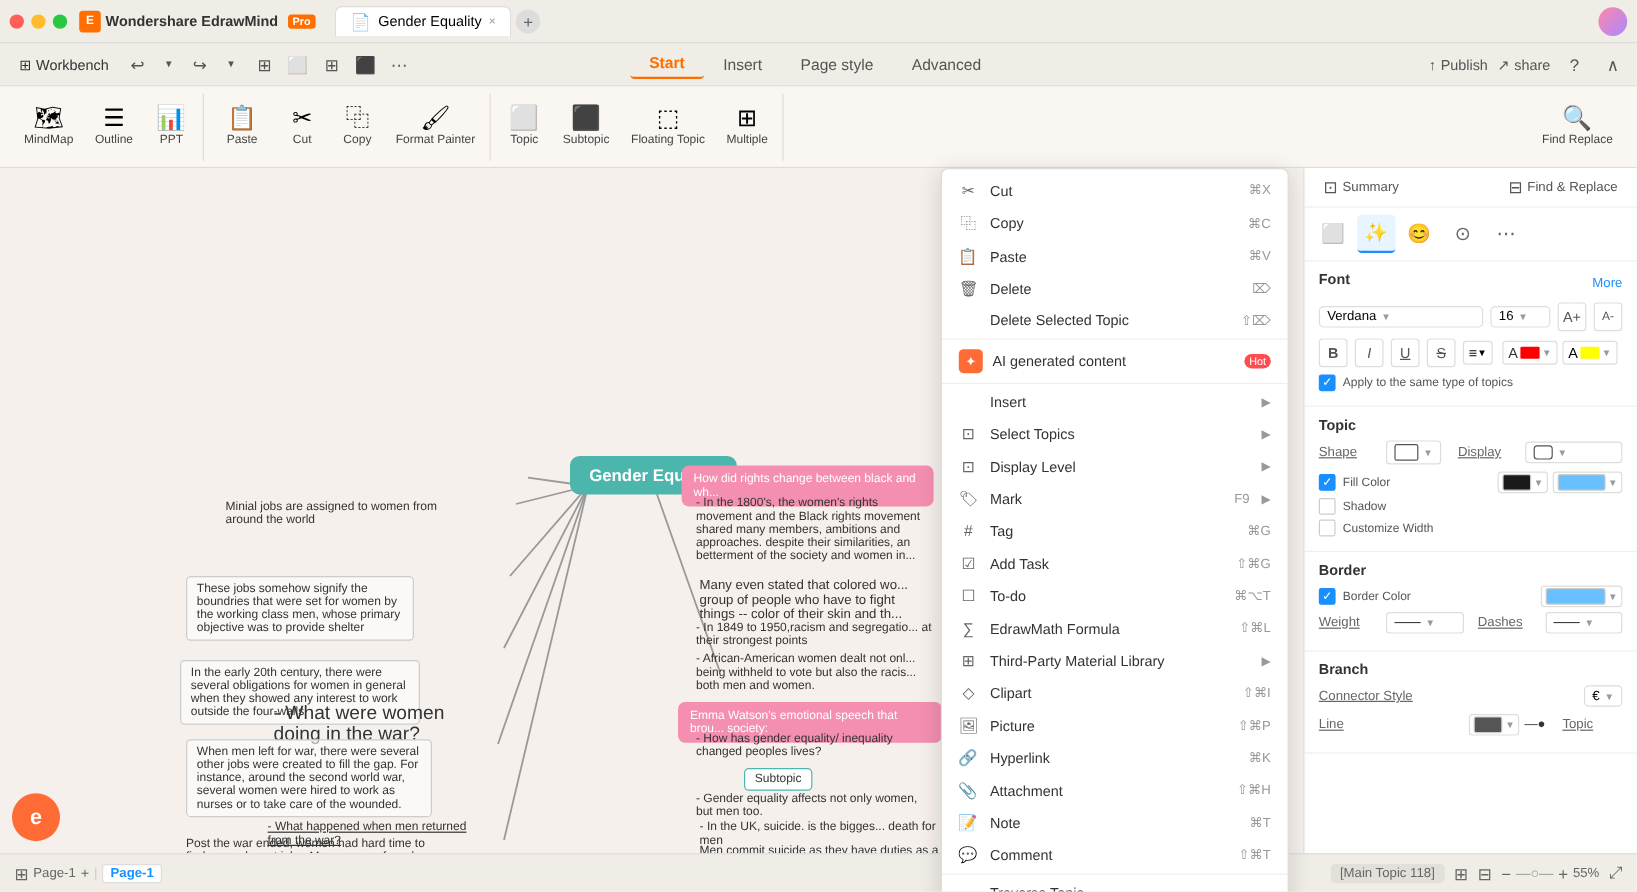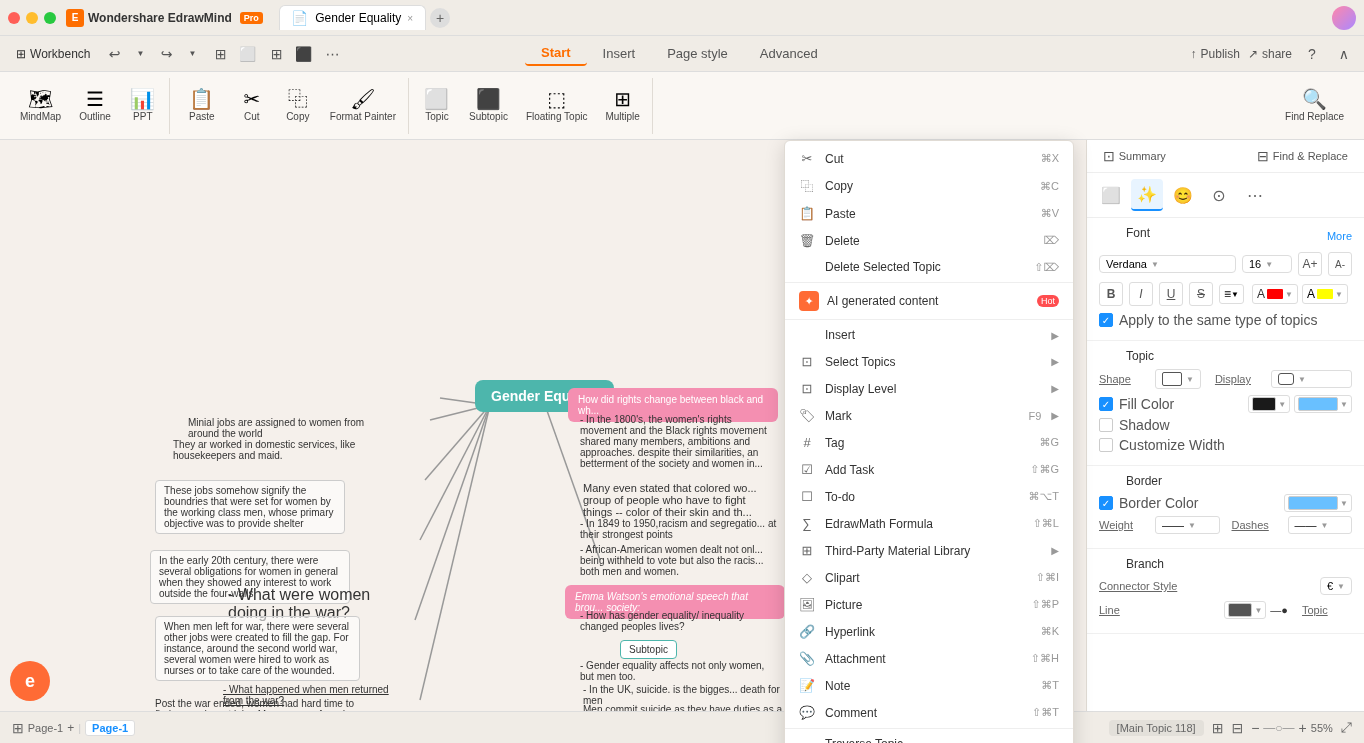--- a/index.html
+++ b/index.html
@@ -105,36 +105,36 @@
     .rp-findrep { display: flex; align-items: center; gap: 4px; font-size: 11px; color: #555; padding: 4px 8px; cursor: pointer; }
 
     .rp-icons-row {
       display: flex; align-items: center; padding: 6px 8px; border-bottom: 1px solid #eee; gap: 4px;
     }
     .rp-icon-btn { width: 32px; height: 32px; display: flex; align-items: center; justify-content: center; border-radius: 4px; cursor: pointer; font-size: 16px; color: #666; }
     .rp-icon-btn.active { background: #e8f4ff; color: #1890ff; border-bottom: 2px solid #1890ff; }
 
     
     .rp-section { padding: 8px 12px; border-bottom: 1px solid #f0f0f0; }
-    .rp-section-title { font-size: 12px; font-weight: 400; color: #333; margin-bottom: 6px; margin-left: 27px; }
+    .rp-section-title { font-size: 12px; font-weight: 700; color: #333; margin-bottom: 6px; }
     .rp-row { display: flex; align-items: center; gap: 6px; margin-bottom: 6px; }
     .rp-label { font-size: 11px; color: #666; min-width: 50px; text-decoration: underline; }
     .rp-select { display: flex; align-items: center; gap: 4px; border: 1px solid #ddd; border-radius: 4px; padding: 2px 6px; font-size: 11px; cursor: pointer; background: #fff; }
     .rp-select-arrow { font-size: 8px; color: #999; }
     .font-action-btn { width: 24px; height: 24px; display: flex; align-items: center; justify-content: center; border: 1px solid #ddd; border-radius: 3px; font-size: 12px; cursor: pointer; color: #555; }
     .font-action-btn.bold { font-weight: bold; }
     .font-action-btn.italic { font-style: italic; }
     .font-action-btn.underline { text-decoration: underline; }
     .font-action-btn.strike { text-decoration: line-through; }
 
     .checkbox-row { display: flex; align-items: center; gap: 6px; margin-bottom: 4px; }
     .checkbox { width: 14px; height: 14px; border: 1px solid #1890ff; border-radius: 2px; background: #1890ff; display: flex; align-items: center; justify-content: center; cursor: pointer; flex-shrink: 0; }
     .checkbox.unchecked { background: #fff; border-color: #ccc; }
     .checkbox-check { color: white; font-size: 10px; }
-    .checkbox-label { font-size: 14px; color: #555; }
+    .checkbox-label { font-size: 10px; color: #555; }
 
     .color-swatch { width: 24px; height: 14px; border-radius: 2px; border: 1px solid #ccc; }
     .color-btn { display: flex; align-items: center; gap: 2px; border: 1px solid #ddd; border-radius: 3px; padding: 1px 3px; cursor: pointer; }
     .color-btn-arrow { font-size: 8px; color: #999; }
 
     .shape-select { display: flex; align-items: center; border: 1px solid #ddd; border-radius: 3px; padding: 2px 6px; cursor: pointer; font-size: 11px; gap: 4px; }
     .corner-select { display: flex; align-items: center; border: 1px solid #ddd; border-radius: 3px; padding: 2px 6px; cursor: pointer; font-size: 11px; gap: 4px; flex: 1; }
 
     .weight-select { display: flex; align-items: center; border: 1px solid #ddd; border-radius: 3px; padding: 2px 6px; cursor: pointer; font-size: 11px; gap: 4px; flex: 1; }
     .dashes-select { display: flex; align-items: center; border: 1px solid #ddd; border-radius: 3px; padding: 2px 6px; cursor: pointer; font-size: 11px; gap: 4px; flex: 1; }
@@ -349,35 +349,34 @@
       <line x1="490" y1="265" x2="420" y2="400" stroke="#999" stroke-width="1.5"></line>
       <line x1="490" y1="265" x2="415" y2="480" stroke="#999" stroke-width="1.5"></line>
       <line x1="490" y1="265" x2="420" y2="560" stroke="#999" stroke-width="1.5"></line>
       <line x1="545" y1="265" x2="600" y2="258" stroke="#999" stroke-width="1.5"></line>
       <line x1="545" y1="265" x2="600" y2="420" stroke="#999" stroke-width="1.5"></line>
     </svg>
 
     <div class="node-center" style="left:475px; top:240px;">Gender Equality</div>
 
     <div class="node-text" style="left:180px; top:273px; max-width:200px; border:none; background:transparent; font-size:10px; color:#333;">Minial jobs are assigned to women from around the world</div>
-    <div class="node-text" style="left:165px; top:295px; max-width:200px; border:none; background:transparent; font-size:10px; color:#333;">They ar worked in domestic services, like housekeepers and maid.</div>
     <div class="node-text" style="left:155px; top:340px; max-width:190px; border:1px solid #ccc; background:rgba(255,255,255,0.6); font-size:10px; color:#333; padding:4px 8px; border-radius:4px;">These  jobs somehow signify the boundries that were set for women by the working class men, whose primary objective was to provide shelter</div>
     <div class="node-text" style="left:150px; top:410px; max-width:200px; border:1px solid #ccc; background:rgba(255,255,255,0.6); font-size:10px; color:#333; padding:4px 8px; border-radius:4px;">In the early 20th century, there were several obligations for women in general when they showed any interest to work outside the four-walls</div>
     <div class="node-text" style="left:220px; top:442px; max-width:200px; border:none; background:transparent; font-size:16px; color:#333; ">- What were women doing in the war?</div>
     <div class="node-text" style="left:155px; top:476px; max-width:205px; border:1px solid #ccc; background:rgba(255,255,255,0.6); font-size:10px; color:#333; padding:4px 8px; border-radius:4px;">When men left for war, there were several other jobs were created to fill the gap. For instance, around the second world war, several women were hired to work as nurses or to take care of the wounded.</div>
     <div class="node-text" style="left:215px; top:540px; max-width:200px; border:none; background:transparent; font-size:10px; color:#333; text-decoration:underline;">- What happened when men returned from the war?</div>
     <div class="node-text" style="left:155px; top:556px; max-width:200px; border:none; background:transparent; font-size:10px; color:#333; padding:2px 0;">Post the war ended, women had hard time to find some decent jobs. Men were preferred again to work in the offices.</div>
 
     <div class="node-right-pink" style="left:568px; top:248px; max-width:210px; font-size:10px;">How did rights change between black and wh...</div>
     <div class="node-text" style="left:572px; top:270px; max-width:215px; border:none; background:transparent; font-size:10px; color:#333;">- In the 1800's, the women's rights movement and the Black rights movement shared many members, ambitions and approaches. despite their similarities, an betterment of the society and women in...</div>
     <div class="node-text" style="left:575px; top:338px; max-width:210px; border:none; background:transparent; font-size:11px; color:#333;">Many even stated that colored wo... group of people who have to fight things -- color of their skin and th...</div>
     <div class="node-text" style="left:572px; top:374px; max-width:215px; border:none; background:transparent; font-size:10px; color:#333;">- In 1849 to 1950,racism and segregatio... at their strongest points</div>
     <div class="node-text" style="left:572px; top:400px; max-width:215px; border:none; background:transparent; font-size:10px; color:#333;">- African-American women dealt not onl... being withheld to vote but also the racis... both men and women.</div>
 
-    <div class="node-right-pink" style="left:565px; top:445px; max-width:220px; font-size:10px;font-style:italic;">Emma Watson's emotional speech that brou... society:</div>
+    <div class="node-right-pink" style="left:565px; top:445px; max-width:220px; font-size:10px;">Emma Watson's emotional speech that brou... society:</div>
     <div class="node-text" style="left:572px; top:466px; max-width:215px; border:none; background:transparent; font-size:10px; color:#333;">- How has gender equality/ inequality changed peoples lives?</div>
     <div class="node-subtopic" style="left:620px; top:500px;">Subtopic</div>
     <div class="node-text" style="left:572px; top:516px; max-width:215px; border:none; background:transparent; font-size:10px; color:#333;">- Gender equality affects not only women, but men too.</div>
     <div class="node-text" style="left:575px; top:540px; max-width:215px; border:none; background:transparent; font-size:10px; color:#333;">- In the UK, suicide. is the bigges... death for men</div>
     <div class="node-text" style="left:575px; top:560px; max-width:215px; border:none; background:transparent; font-size:10px; color:#333;">Men commit suicide as they have duties as a men.</div>
 
     <div style="position:absolute; bottom:10px; left:10px; width:40px; height:40px; background: #ff6b35; border-radius: 50%; display:flex; align-items:center; justify-content:center; color:white; font-size:18px; font-weight:bold; cursor:pointer;">e</div>
   </div>
 
   <div id="context-menu">

